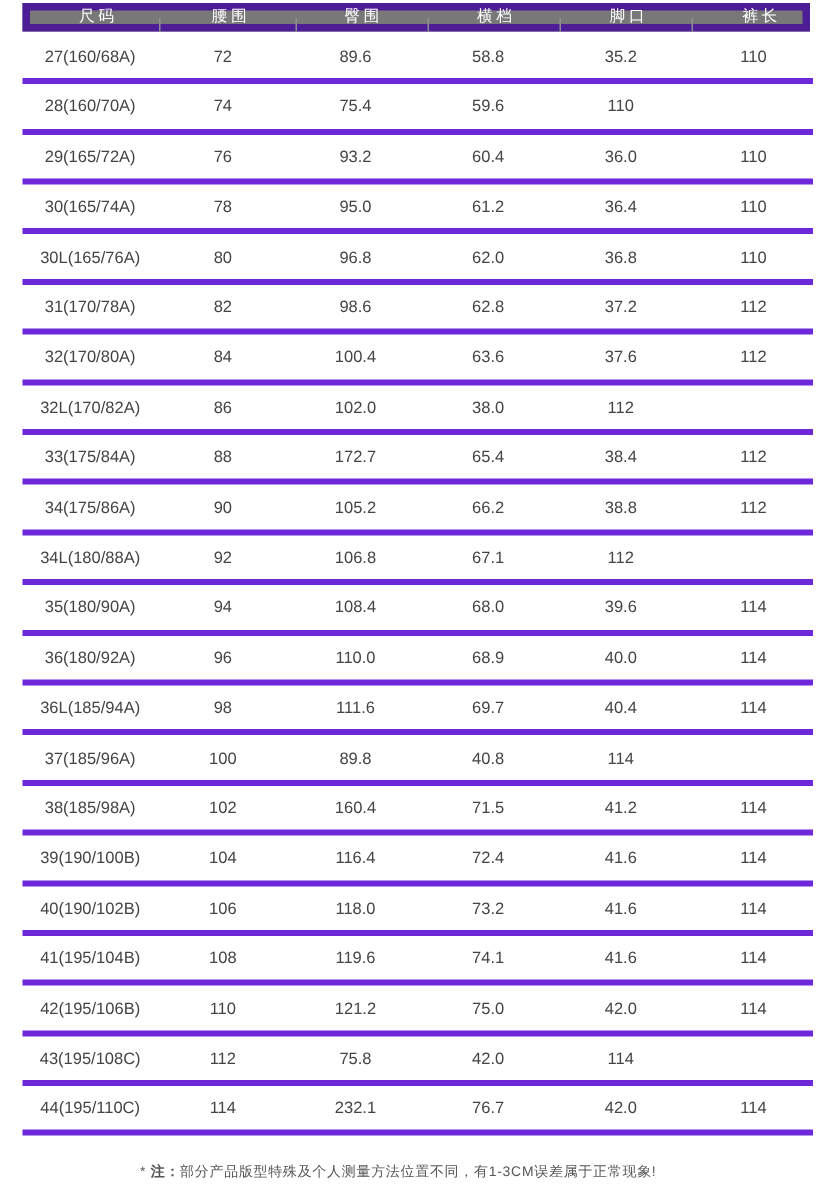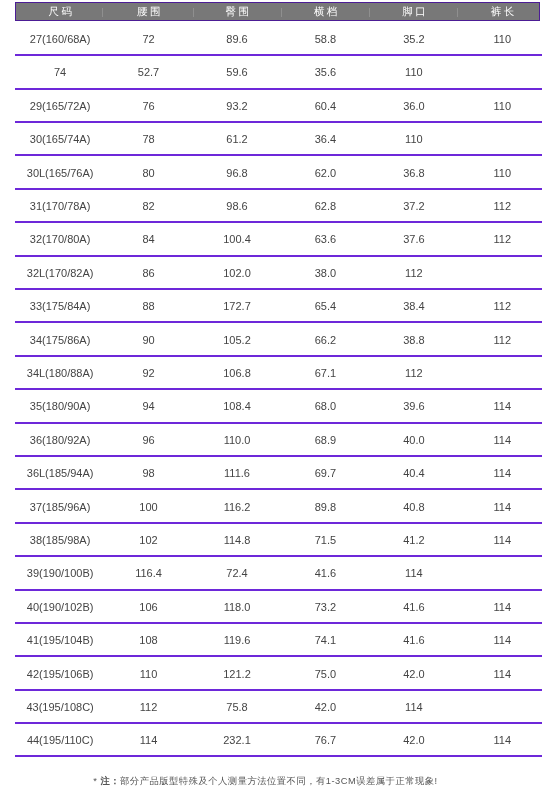--- a/index.html
+++ b/index.html
@@ -14,40 +14,40 @@
   
   .chart {
     position:relative; width:553px; height:800px;
     overflow:hidden; background:#ffffff;
     filter:blur(0px);
   }
 
   
   .thead {
     position:absolute; left:15px; top:2px; width:525px; height:19px;
-    background:#787878; border:1px solid #4c1d95; box-sizing:border-box;
+    background:#787878; border:5px solid #4c1d95; box-sizing:border-box;
     display:flex; align-items:stretch;
   }
   .th {
     position:relative;
     display:flex; align-items:center; justify-content:center;
     color:#ffffff; font-size:10.5px; line-height:17px; letter-spacing:2.4px;
     padding-bottom:0.8px;
   }
   .th-label { display:inline-block; padding-left:2.6px; }
   .col-sep {
     position:absolute; top:5px; width:1px; height:9px;
     background:#8f8f8f;
   }
 
   
   .tbody { position:absolute; left:14.8px; top:22.9px; width:527.4px; }
   .tr {
     display:flex; width:527.4px; padding-left:1.1px; height:33.4px;
-    box-sizing:border-box; border-bottom:2px solid #6d28d9;
+    box-sizing:border-box; border-bottom:4px solid #6d28d9;
   }
   .td {
     display:flex; align-items:center; justify-content:center;
     font-size:11px; color:#444444; line-height:1;
     padding-top:2.0px; box-sizing:border-box;
   }
   .c1, .c2, .c3, .c4, .c5, .c6 { width:88.45px; flex:0 0 88.45px; }
 
   
   .note {
@@ -92,37 +92,38 @@
   <div class="tbody">
       <div class="tr">
         <div class="td c1">27(160/68A)</div>
         <div class="td c2">72</div>
         <div class="td c3">89.6</div>
         <div class="td c4">58.8</div>
         <div class="td c5">35.2</div>
         <div class="td c6">110</div>
       </div>
       <div class="tr">
+        <div class="td c1">28(160/70A)</div>
         <div class="td c2">74</div>
-        <div class="td c3">52.7</div>
+        <div class="td c3">75.4</div>
         <div class="td c4">59.6</div>
-        <div class="td c5">35.6</div>
         <div class="td c6">110</div>
       </div>
       <div class="tr">
         <div class="td c1">29(165/72A)</div>
         <div class="td c2">76</div>
         <div class="td c3">93.2</div>
         <div class="td c4">60.4</div>
         <div class="td c5">36.0</div>
         <div class="td c6">110</div>
       </div>
       <div class="tr">
         <div class="td c1">30(165/74A)</div>
         <div class="td c2">78</div>
+        <div class="td c3">95.0</div>
         <div class="td c4">61.2</div>
         <div class="td c5">36.4</div>
         <div class="td c6">110</div>
       </div>
       <div class="tr">
         <div class="td c1">30L(165/76A)</div>
         <div class="td c2">80</div>
         <div class="td c3">96.8</div>
         <div class="td c4">62.0</div>
         <div class="td c5">36.8</div>
@@ -194,35 +195,35 @@
         <div class="td c1">36L(185/94A)</div>
         <div class="td c2">98</div>
         <div class="td c3">111.6</div>
         <div class="td c4">69.7</div>
         <div class="td c5">40.4</div>
         <div class="td c6">114</div>
       </div>
       <div class="tr">
         <div class="td c1">37(185/96A)</div>
         <div class="td c2">100</div>
-        <div class="td c3">116.2</div>
         <div class="td c4">89.8</div>
         <div class="td c5">40.8</div>
         <div class="td c6">114</div>
       </div>
       <div class="tr">
         <div class="td c1">38(185/98A)</div>
         <div class="td c2">102</div>
-        <div class="td c3">114.8</div>
+        <div class="td c3">160.4</div>
         <div class="td c4">71.5</div>
         <div class="td c5">41.2</div>
         <div class="td c6">114</div>
       </div>
       <div class="tr">
         <div class="td c1">39(190/100B)</div>
+        <div class="td c2">104</div>
         <div class="td c3">116.4</div>
         <div class="td c4">72.4</div>
         <div class="td c5">41.6</div>
         <div class="td c6">114</div>
       </div>
       <div class="tr">
         <div class="td c1">40(190/102B)</div>
         <div class="td c2">106</div>
         <div class="td c3">118.0</div>
         <div class="td c4">73.2</div>

